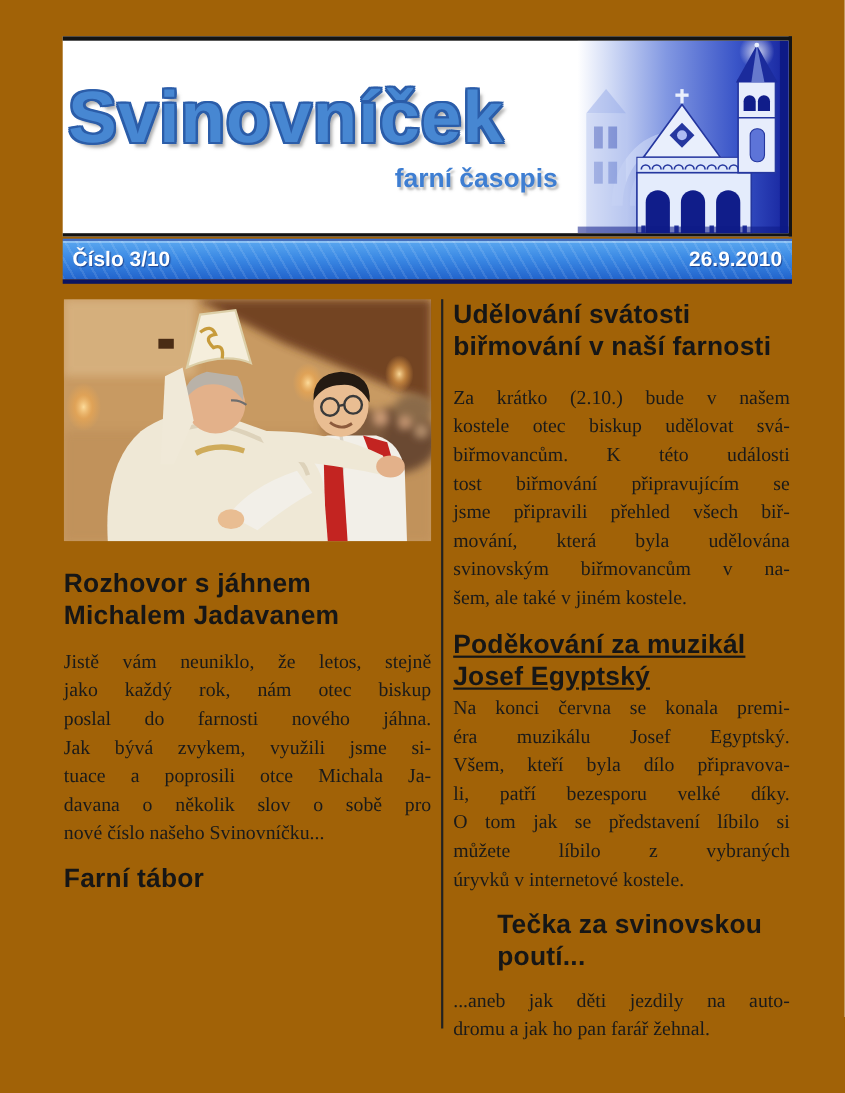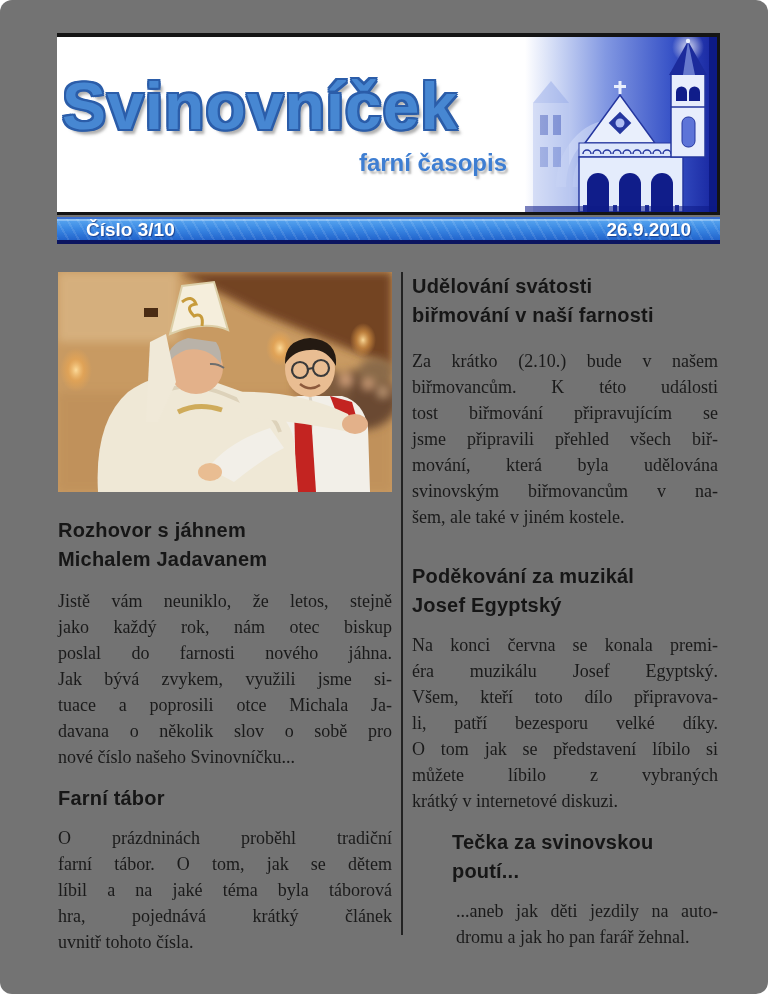--- a/index.html
+++ b/index.html
@@ -1,18 +1,18 @@
 <!DOCTYPE html>
 <html><head>
 <meta charset="utf-8">
 <style>
   html,body { margin:0; padding:0; background:#ffffff; }
   .page {
-    position:relative; width:768px; height:994px; background:#737373;
-    overflow:hidden; font-family:"Liberation Serif", serif;border-radius:12px;
+    position:relative; width:768px; height:994px; background:#a16207;
+    overflow:hidden; font-family:"Liberation Serif", serif;
   }
 
   
   .masthead {
     position:absolute; left:57px; top:33px; width:663px; height:182px;
     background:#ffffff; box-sizing:border-box;
     border-top:4px solid #141414; border-right:3px solid #141414; border-bottom:3px solid #141414;
   }
   .masthead-title {
     position:absolute; left:5px; top:36px;
@@ -29,62 +29,62 @@
     font-family:"Liberation Sans", sans-serif; font-weight:bold;
     font-size:24px; line-height:1; color:#3e7ed2;
     text-shadow:2px 3px 2px rgba(125,125,125,0.5);
     white-space:nowrap;
   }
   .masthead-art { position:absolute; top:0; right:0; width:192px; height:175px; }
   .masthead-art svg { display:block; width:100%; height:100%; }
 
   
   .issue-bar {
-    position:absolute; left:57px; top:217px; width:663px; height:27px;
+    position:absolute; left:57px; top:217px; width:663px; height:41px;
     box-sizing:border-box;
     border-top:2px solid #3a6fd0; border-bottom:4px solid #0c1560;
     background-image:
       repeating-linear-gradient(60deg, rgba(255,255,255,0.10) 0px, rgba(255,255,255,0.10) 2px, rgba(255,255,255,0) 2px, rgba(255,255,255,0) 9px),
       linear-gradient(180deg, #5aa7f0 0%, #3b89e4 45%, #2264cc 100%);
     box-shadow: inset 0 2px 0 rgba(255,255,255,0.30);
     display:flex; justify-content:space-between; align-items:center;
-    padding:0 29px;
+    padding:0 9px;
     font-family:"Liberation Sans", sans-serif; font-weight:bold; font-size:19px; color:#ffffff;
   }
   .issue-bar .bar-text { text-shadow:1px 1px 1px rgba(0,0,60,0.45); }
 
   
   .content { position:absolute; left:58px; top:272px; width:662px; display:flex; }
   .col-left  { width:334px; }
   .col-divider { width:2px; height:663px; background:#222222; margin:0 9px; }
   .col-right { width:306px; }
 
   .photo { width:334px; height:220px; }
   .photo svg { display:block; width:100%; height:100%; }
 
   .art-heading {
     font-family:"Liberation Sans", sans-serif; font-weight:bold;
-    font-size:20px; line-height:29px; color:#161616;
+    font-size:24px; line-height:29px; color:#161616;
     letter-spacing:0.2px; white-space:pre-line;
   }
   .art-body { font-size:18px; line-height:26px; color:#1a1a1a; }
   .tline { text-align:justify; text-align-last:justify; }
   .tline-last { text-align-last:left; }
 
   .col-left .art-heading.h-first { margin-top:24px; }
   .col-left .art-body.b-first  { margin-top:14px; }
   .col-left .art-heading.h-second { margin-top:14px; }
   .col-left .art-body.b-second { margin-top:12px; }
 
   .col-right .art-heading.h1 { margin-top:0; }
   .col-right .art-body.b1 { margin-top:18px; }
-  .col-right .art-heading.h2 { margin-top:32px; }
-  .col-right .art-body.b2 { margin-top:12px; }
+  .col-right .art-heading.h2 { margin-top:16px;text-decoration:underline; }
+  .col-right .art-body.b2 { }
   .col-right .art-heading.h3 { margin-top:14px;margin-left:40px; }
-  .col-right .art-body.b3 { margin-top:12px;margin-left:44px; }
+  .col-right .art-body.b3 { margin-top:12px; }
 </style>
 </head>
 <body>
 
 <div class="page">
 
   <div class="masthead">
     <div class="masthead-title">Svinovníček</div>
     <div class="masthead-subtitle">farní časopis</div>
     <div class="masthead-art">
@@ -234,54 +234,48 @@
           <div class="tline">Jistě vám neuniklo, že letos, stejně</div>
           <div class="tline">jako každý rok, nám otec biskup</div>
           <div class="tline">poslal do farnosti nového jáhna.</div>
           <div class="tline">Jak bývá zvykem, využili jsme si-</div>
           <div class="tline">tuace a poprosili otce Michala Ja-</div>
           <div class="tline">davana o několik slov o sobě pro</div>
           <div class="tline tline-last">nové číslo našeho Svinovníčku...</div>
         </div>
 
       <div class="art-heading h-second">Farní tábor</div>
-      <div class="art-body b-second">
-          <div class="tline">O prázdninách proběhl tradiční</div>
-          <div class="tline">farní tábor. O tom, jak se dětem</div>
-          <div class="tline">líbil a na jaké téma byla táborová</div>
-          <div class="tline">hra, pojednává krátký článek</div>
-          <div class="tline tline-last">uvnitř tohoto čísla.</div>
-        </div>
     </div>
 
     <div class="col-divider"></div>
 
     <div class="col-right">
       <div class="art-heading h1">Udělování svátosti
 biřmování v naší farnosti</div>
       <div class="art-body b1">
           <div class="tline">Za krátko (2.10.) bude v našem</div>
+          <div class="tline">kostele otec biskup udělovat svá-</div>
           <div class="tline">biřmovancům. K této události</div>
           <div class="tline">tost biřmování připravujícím se</div>
           <div class="tline">jsme připravili přehled všech biř-</div>
           <div class="tline">mování, která byla udělována</div>
           <div class="tline">svinovským biřmovancům v na-</div>
           <div class="tline tline-last">šem, ale také v jiném kostele.</div>
         </div>
 
       <div class="art-heading h2">Poděkování za muzikál
 Josef Egyptský</div>
       <div class="art-body b2">
           <div class="tline">Na konci června se konala premi-</div>
           <div class="tline">éra muzikálu Josef Egyptský.</div>
-          <div class="tline">Všem, kteří toto dílo připravova-</div>
+          <div class="tline">Všem, kteří byla dílo připravova-</div>
           <div class="tline">li, patří bezesporu velké díky.</div>
           <div class="tline">O tom jak se představení líbilo si</div>
           <div class="tline">můžete líbilo z vybraných</div>
-          <div class="tline tline-last">krátký v internetové diskuzi.</div>
+          <div class="tline tline-last">úryvků v internetové kostele.</div>
         </div>
 
       <div class="art-heading h3">Tečka za svinovskou
 poutí...</div>
       <div class="art-body b3">
           <div class="tline">...aneb jak děti jezdily na auto-</div>
           <div class="tline tline-last">dromu a jak ho pan farář žehnal.</div>
         </div>
     </div>
 

